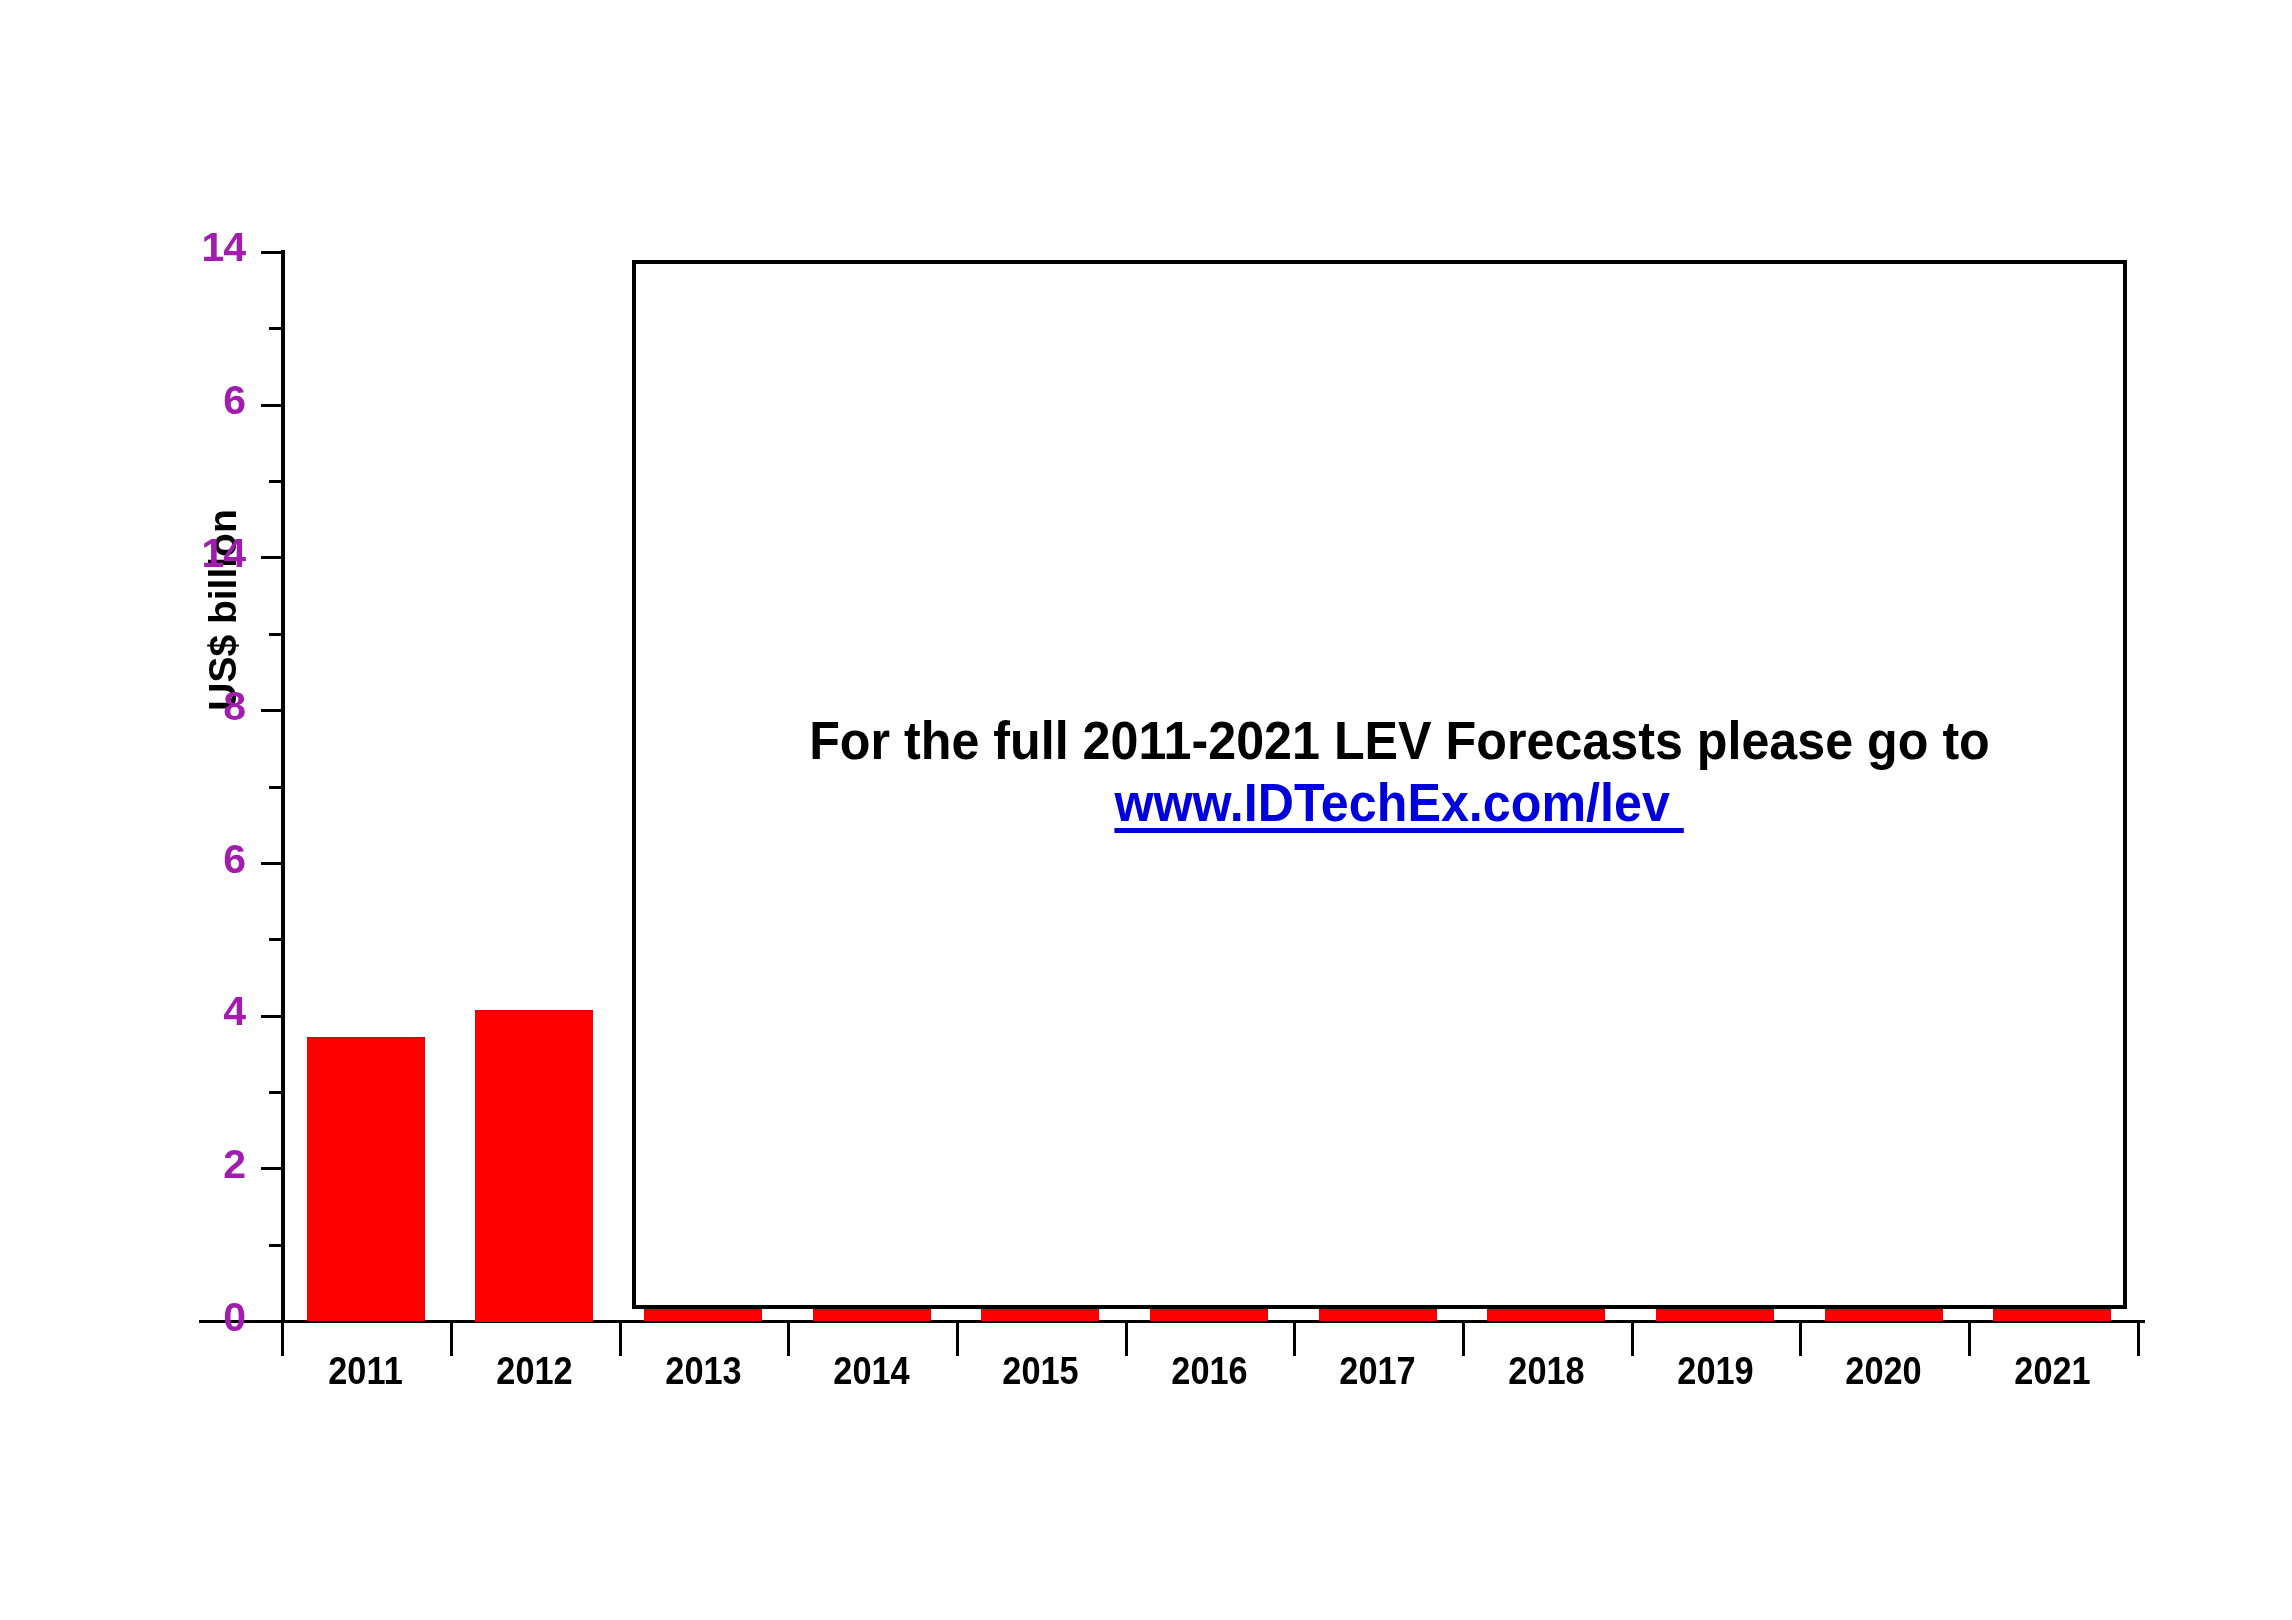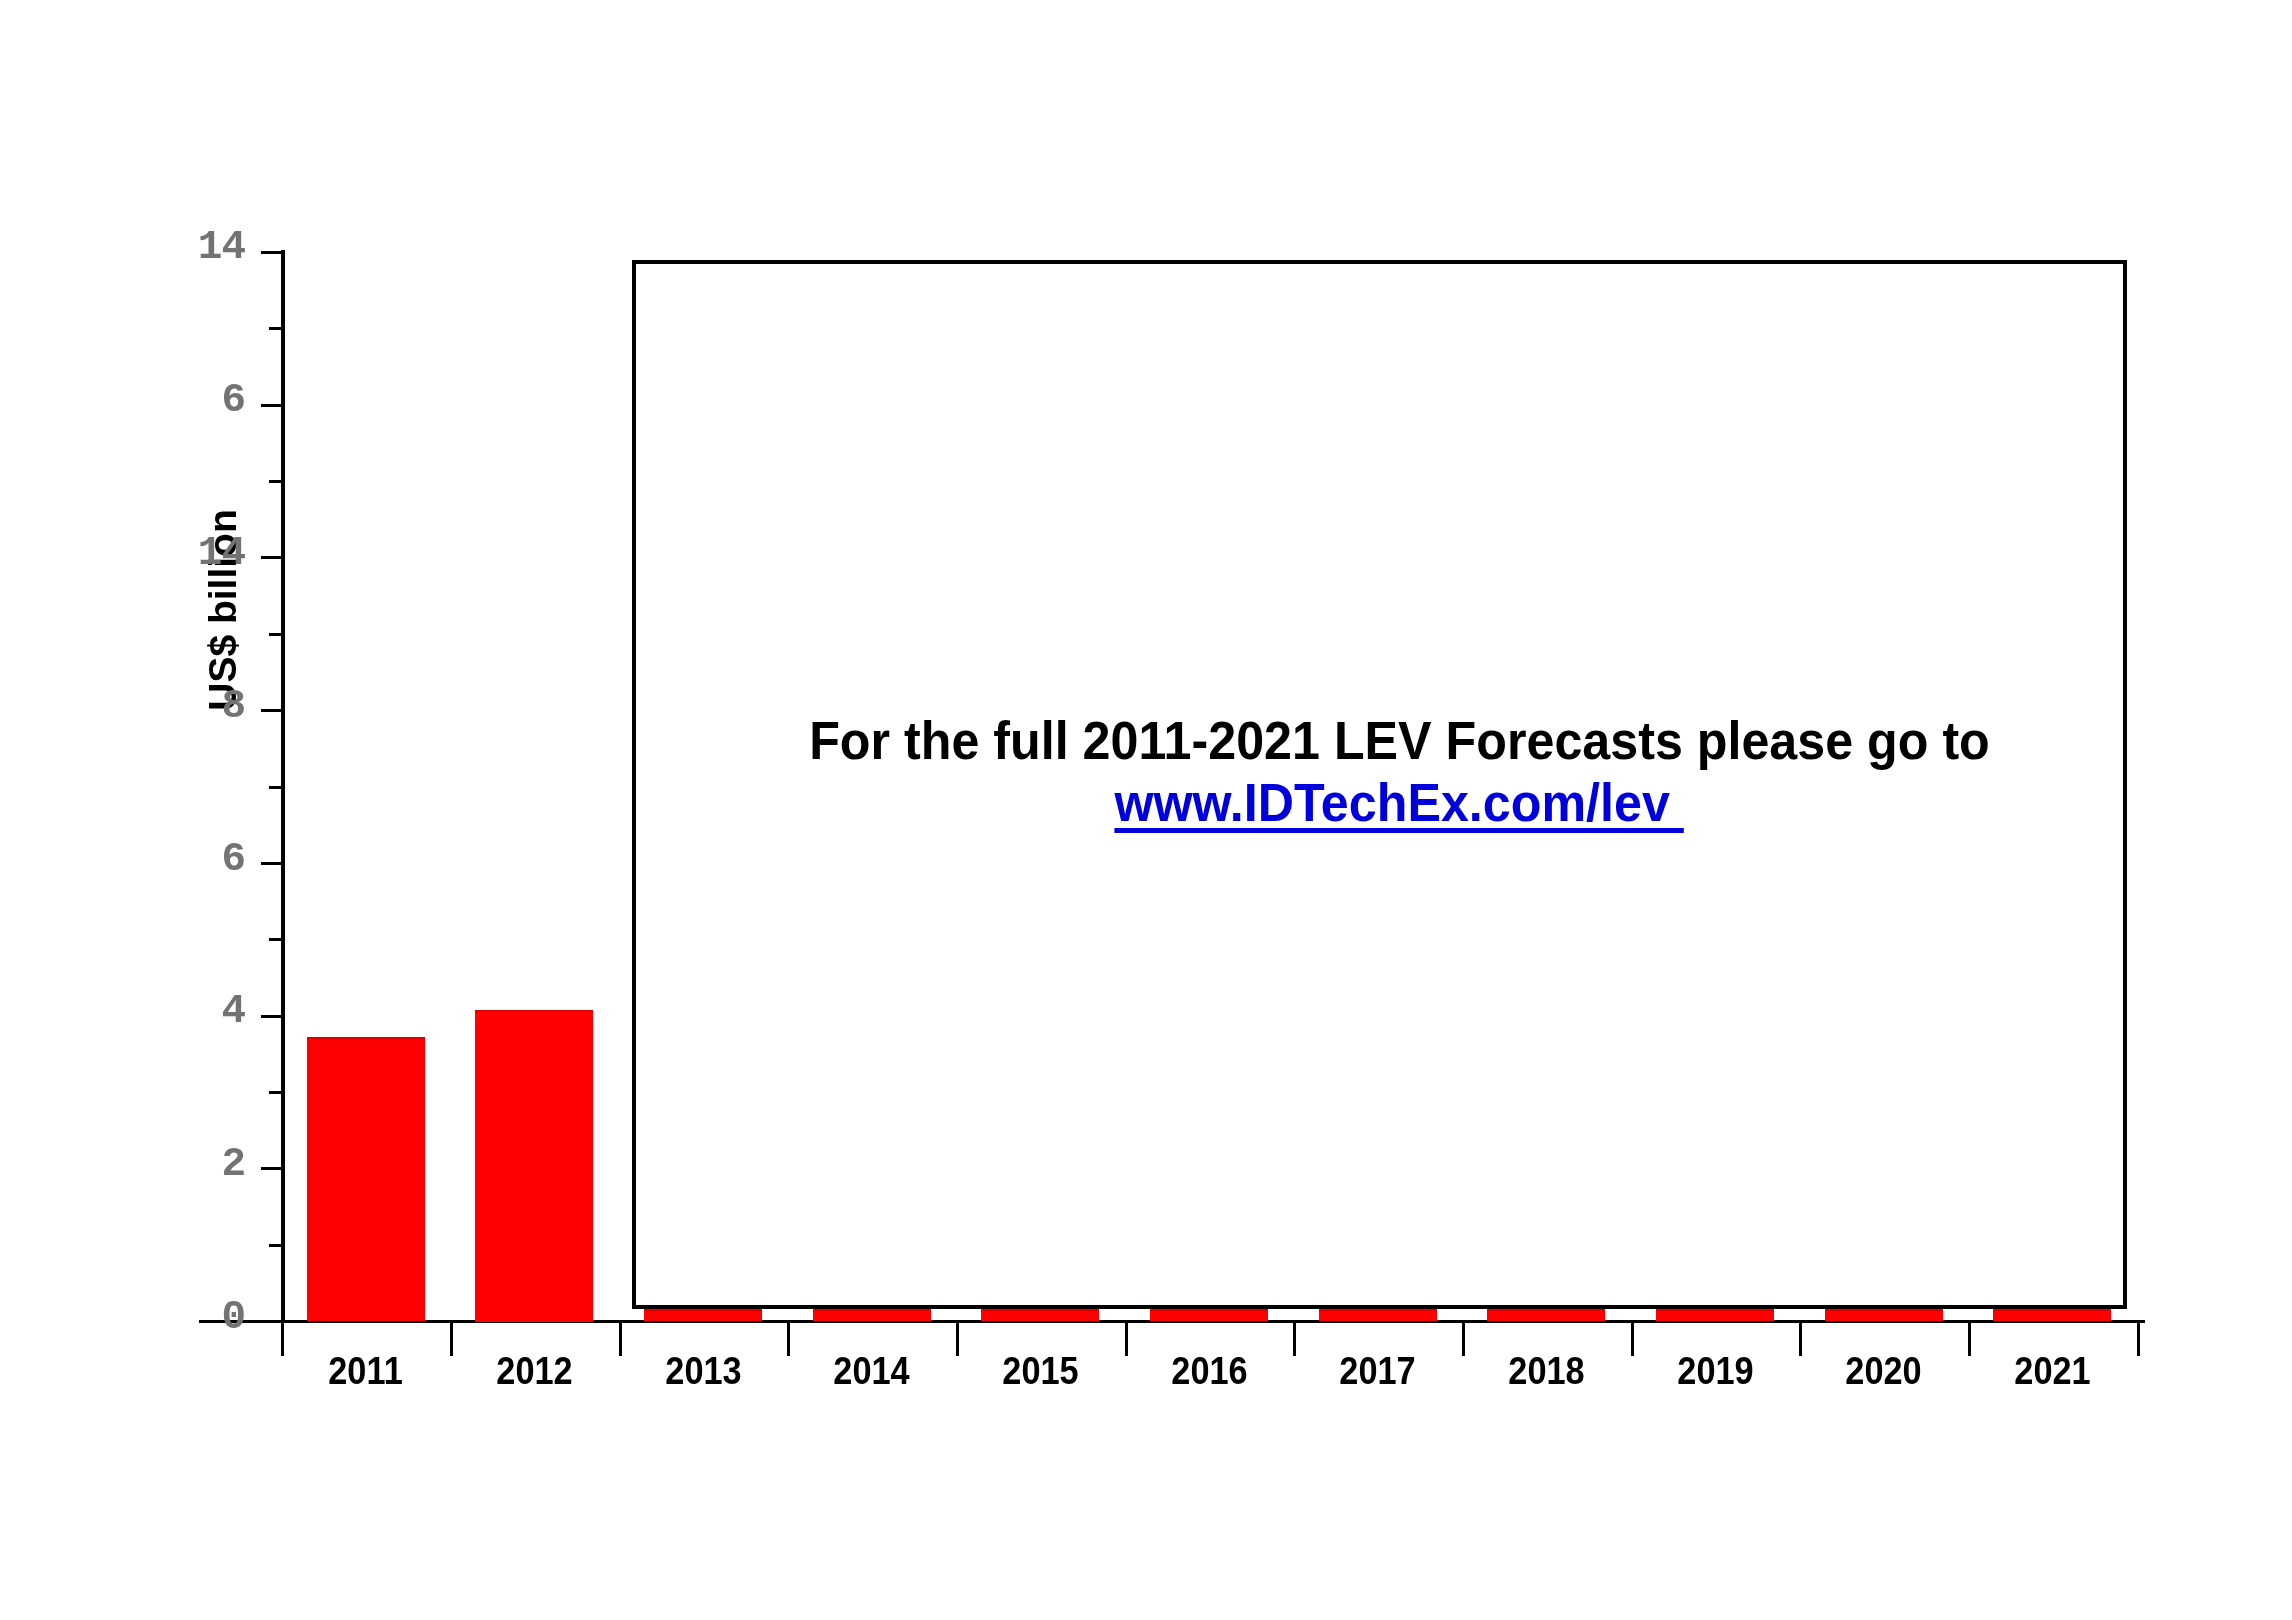--- a/index.html
+++ b/index.html
@@ -58,22 +58,22 @@
     width: 13.7px;
     height: 2.9px;
     background: #000000;
     left: 269px;
   }
   .y-label {
     position: absolute;
     right: 2230px; 
     font-size: 41px;
     font-weight: bold;
-    color: #737373;
-    font-family: Liberation Mono, monospace;
+    color: #a21caf;
+    font-family: Liberation Sans, sans-serif;
     letter-spacing: -1px;
     text-align: right;
     width: 98px;
   }
 
   .x-tick {
     position: absolute;
     top: 1323px;
     width: 2.9px;
     height: 33px;

